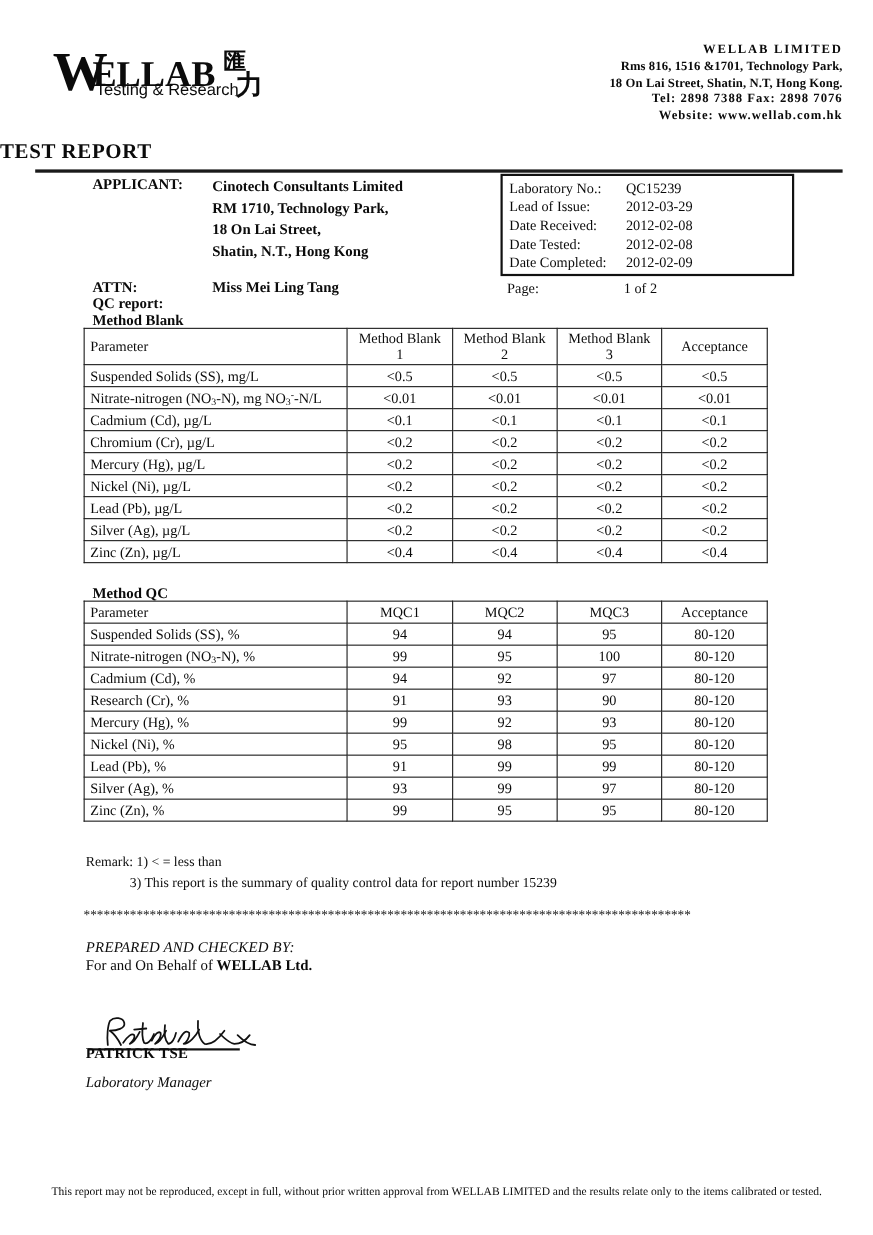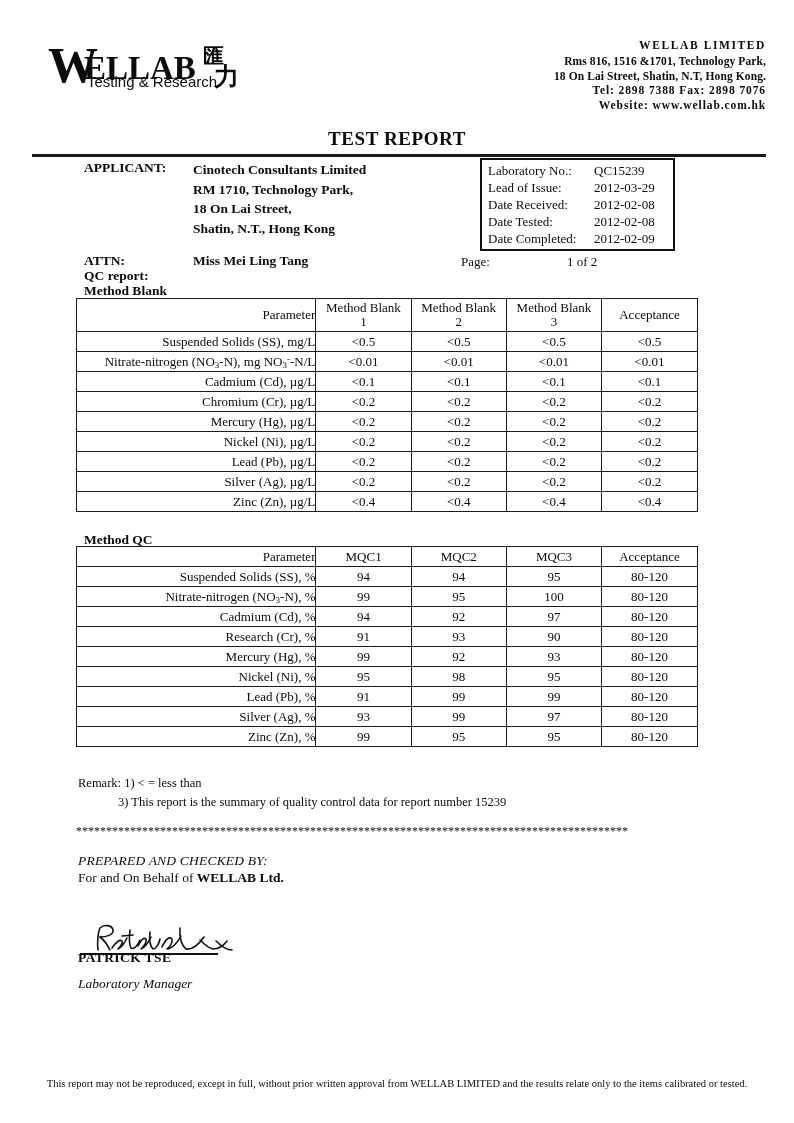--- a/index.html
+++ b/index.html
@@ -108,21 +108,20 @@
     top: 116px;
     height: 3px;
     background: #1a1a1a;
   }
 
   
   .report-title {
     position: absolute;
     left: 0; right: 0;
     top: 128px;
-    text-align: center;
     font-size: 19px;
     font-weight: bold;
     letter-spacing: 0.6px;
   }
 
   
   .applicant-label {
     position: absolute;
     left: 84px;
     top: 160px;
@@ -171,25 +170,24 @@
     top: 532px;
     font-size: 13.5px;
     font-weight: bold;
   }
 
   
   .lab-box {
     position: absolute;
     left: 455px;
     top: 158px;
-    width: 195px;
+    width: 267px;
     border: 2px solid #111;
     padding: 2px 0 2px 0;
     box-sizing: border-box;
-    margin-left: 25px;
   }
   .lab-row {
     display: flex;
     font-size: 13px;
     line-height: 17px;
   }
   .lab-key {
     width: 112px;
     padding-left: 6px;
     box-sizing: border-box;
@@ -221,21 +219,21 @@
 
   .report-table td, .report-table th {
     border: 1px solid #1a1a1a;
     padding: 0px 0px;
     height: 19px;
     font-weight: normal;
     vertical-align: middle;
   }
   .report-table td.param,
   .report-table th.param {
-    text-align: right;
+    text-align: left;
     padding-left: 5px;
     width: 239px;
   }
   .report-table td.val,
   .report-table th.val {
     text-align: center;
     width: 96px;
   }
   .report-table th.hdr2 {
     height: 32px;

